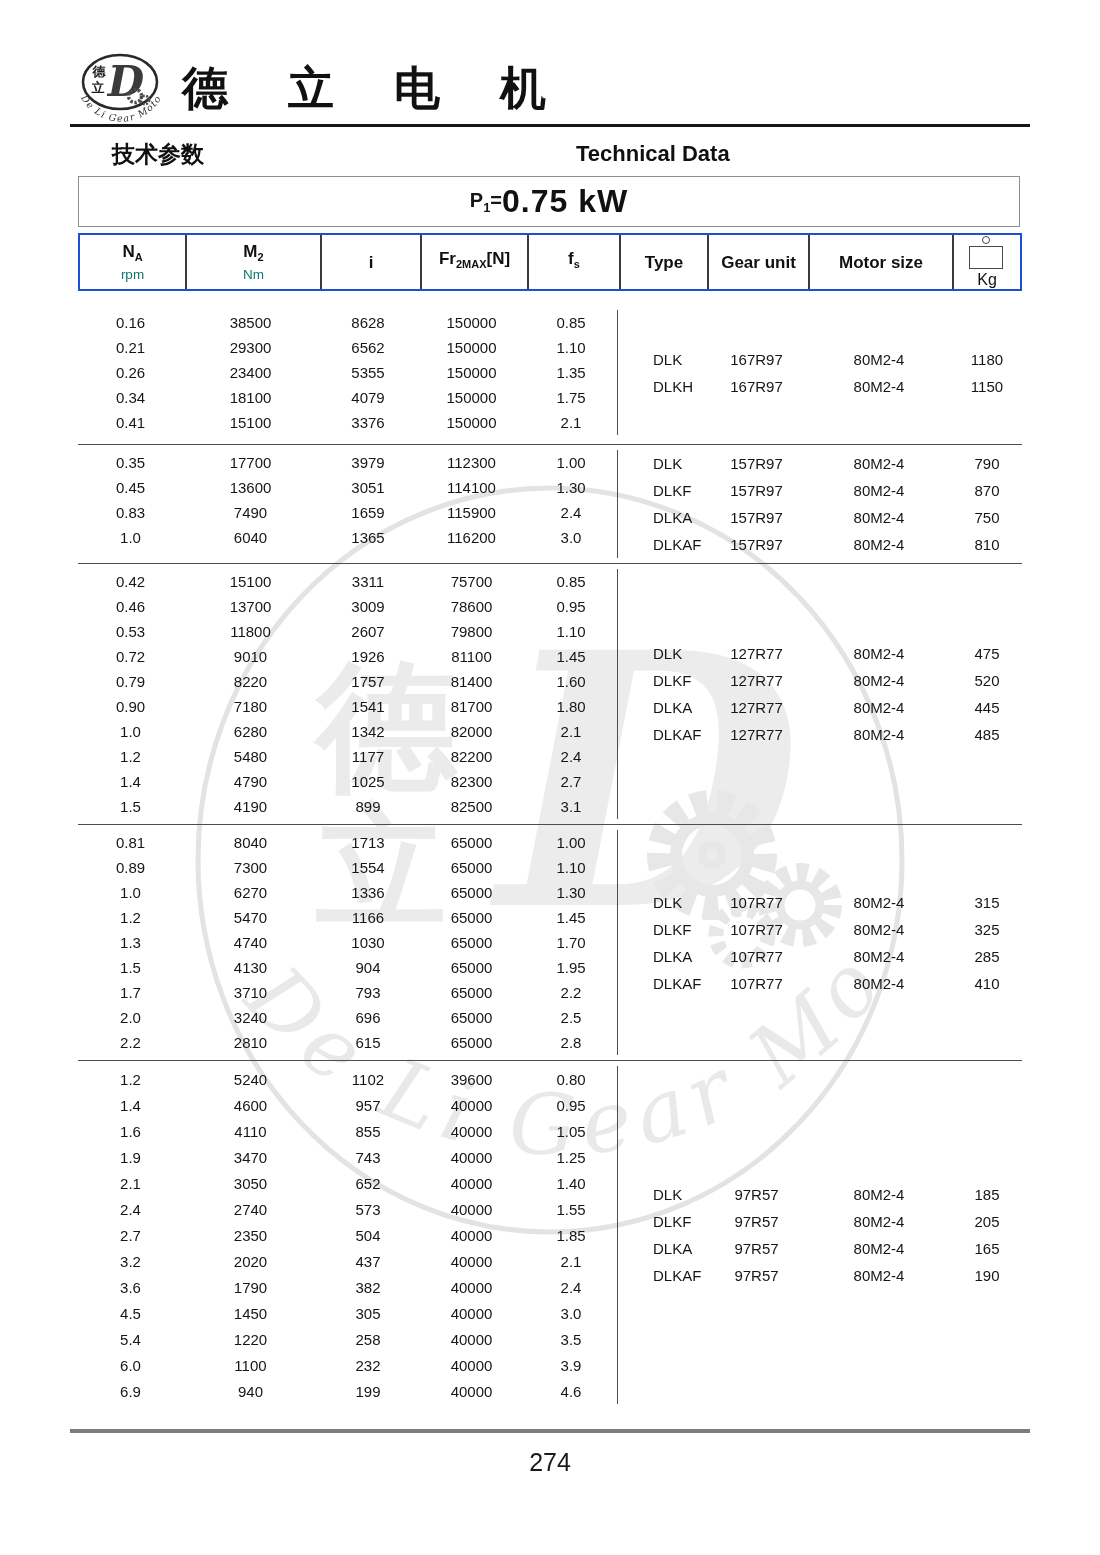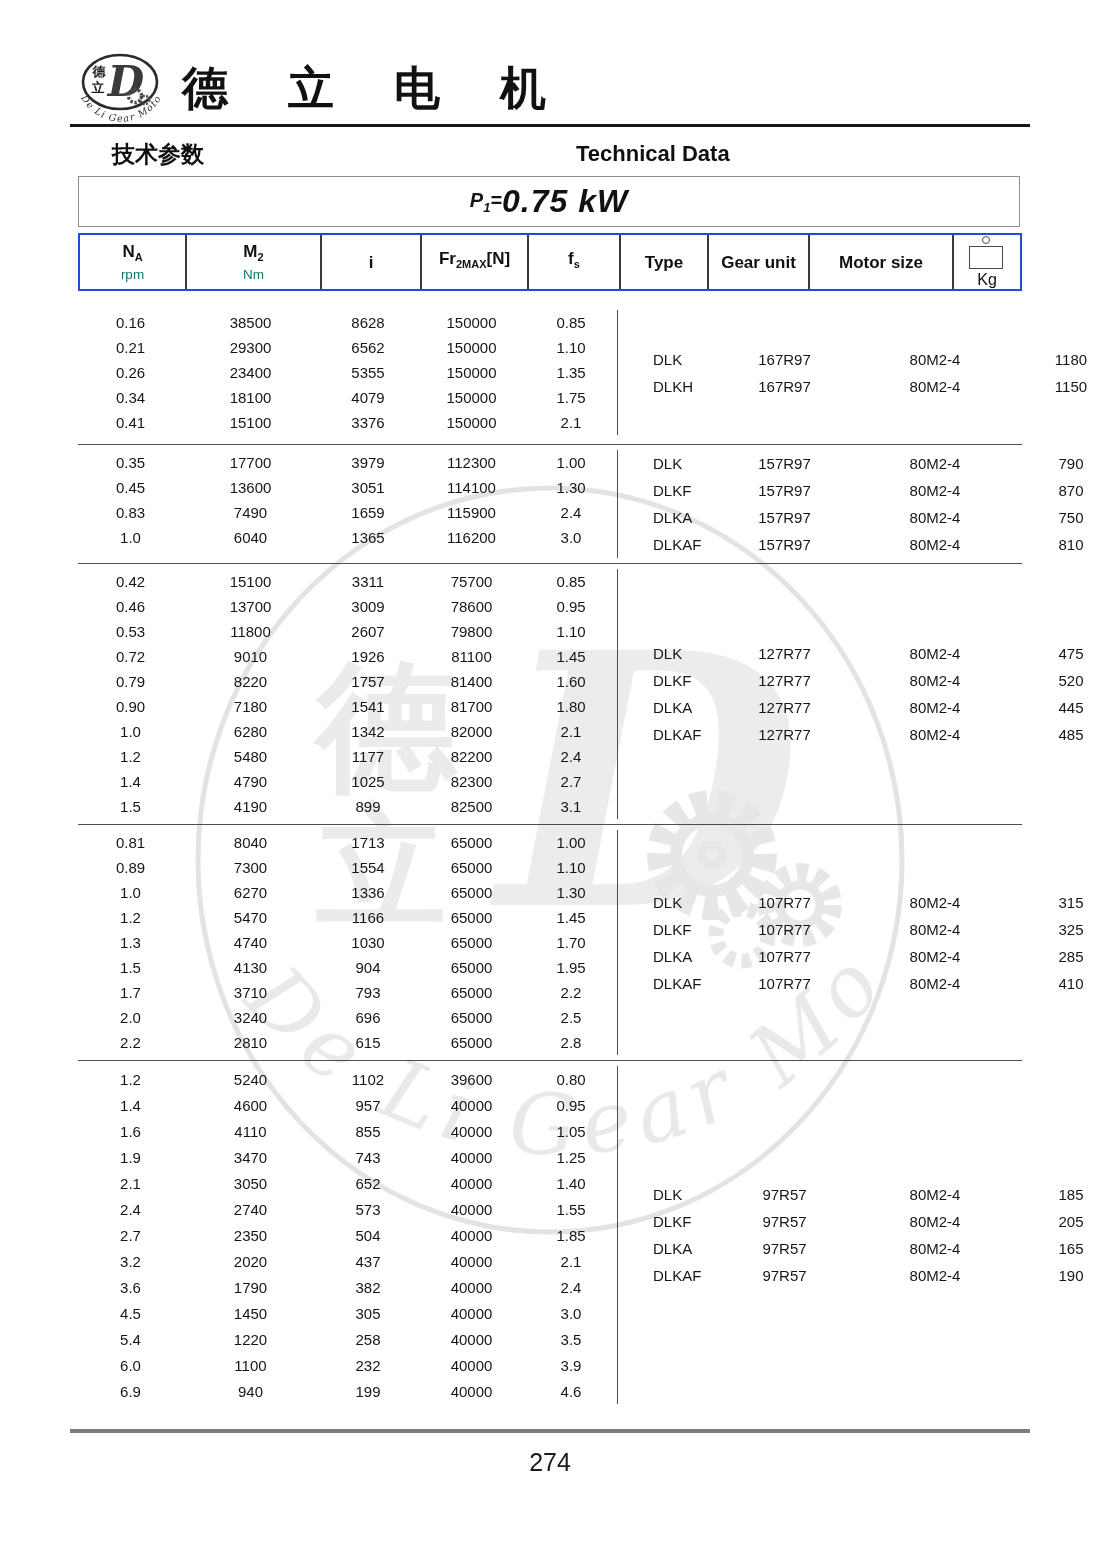--- a/index.html
+++ b/index.html
@@ -23,21 +23,21 @@
     font-size:46px; font-weight:bold; letter-spacing:22px; color:#111;
     white-space:nowrap;
   }
   .top-rule { position:absolute; left:70px; top:124px; width:960px; height:3px; background:#161616; z-index:2; }
   .title-cn { position:absolute; left:72px; top:139px; font-size:23px; font-weight:bold; color:#101010; z-index:2;margin-left:40px; }
   .title-en { position:absolute; left:576px; top:141px; font-size:22px; font-weight:bold; color:#101010; z-index:2; }
 
   .power-banner {
     position:absolute; left:78px; top:176px; width:942px; height:51px; z-index:2;
     border:1.5px solid #8f8f8f; background:transparent;
-    display:flex; align-items:center; justify-content:center;font-style:italic;
+    display:flex; align-items:center; justify-content:center;
   }
   .p-prefix { font-size:20px; font-weight:bold; color:#151515; }
   .p-prefix sub { font-size:13px; font-weight:bold; }
   .p-value { font-size:32px; font-weight:bold; letter-spacing:1px; color:#111; }
 
   
   .dtable { position:absolute; left:78px; top:233px; width:944px; z-index:1; }
   .thead {
     display:grid;
     grid-template-columns:105px 135px 100px 107px 92px 88px 101px 144px 1fr;
@@ -66,21 +66,21 @@
     height:var(--rh); align-items:center;
   }
   .dcell { text-align:center; font-size:15px; color:#161616; }
 
   .block-right {
     width:405px; border-left:1.5px solid #4d4d4d;
     display:flex; flex-direction:column; justify-content:center;
   }
   .mrow {
     display:grid; grid-template-columns:88px 101px 144px 72px;
-    height:27px; align-items:center; font-size:15px; color:#161616;gap:28px;
+    height:27px; align-items:center; font-size:15px; color:#161616;
   }
   .mcell { text-align:center; }
   .mcell.m0 { text-align:left; padding-left:35px; }
 
   
   .footer-rule { position:absolute; left:70px; top:1429px; width:960px; height:4px; background:#7d7d7d; z-index:2; }
   .page-number { position:absolute; left:70px; top:1448px; width:960px; text-align:center; font-size:25px; color:#1a1a1a; z-index:2; }
 </style>
 </head>
 <body>

